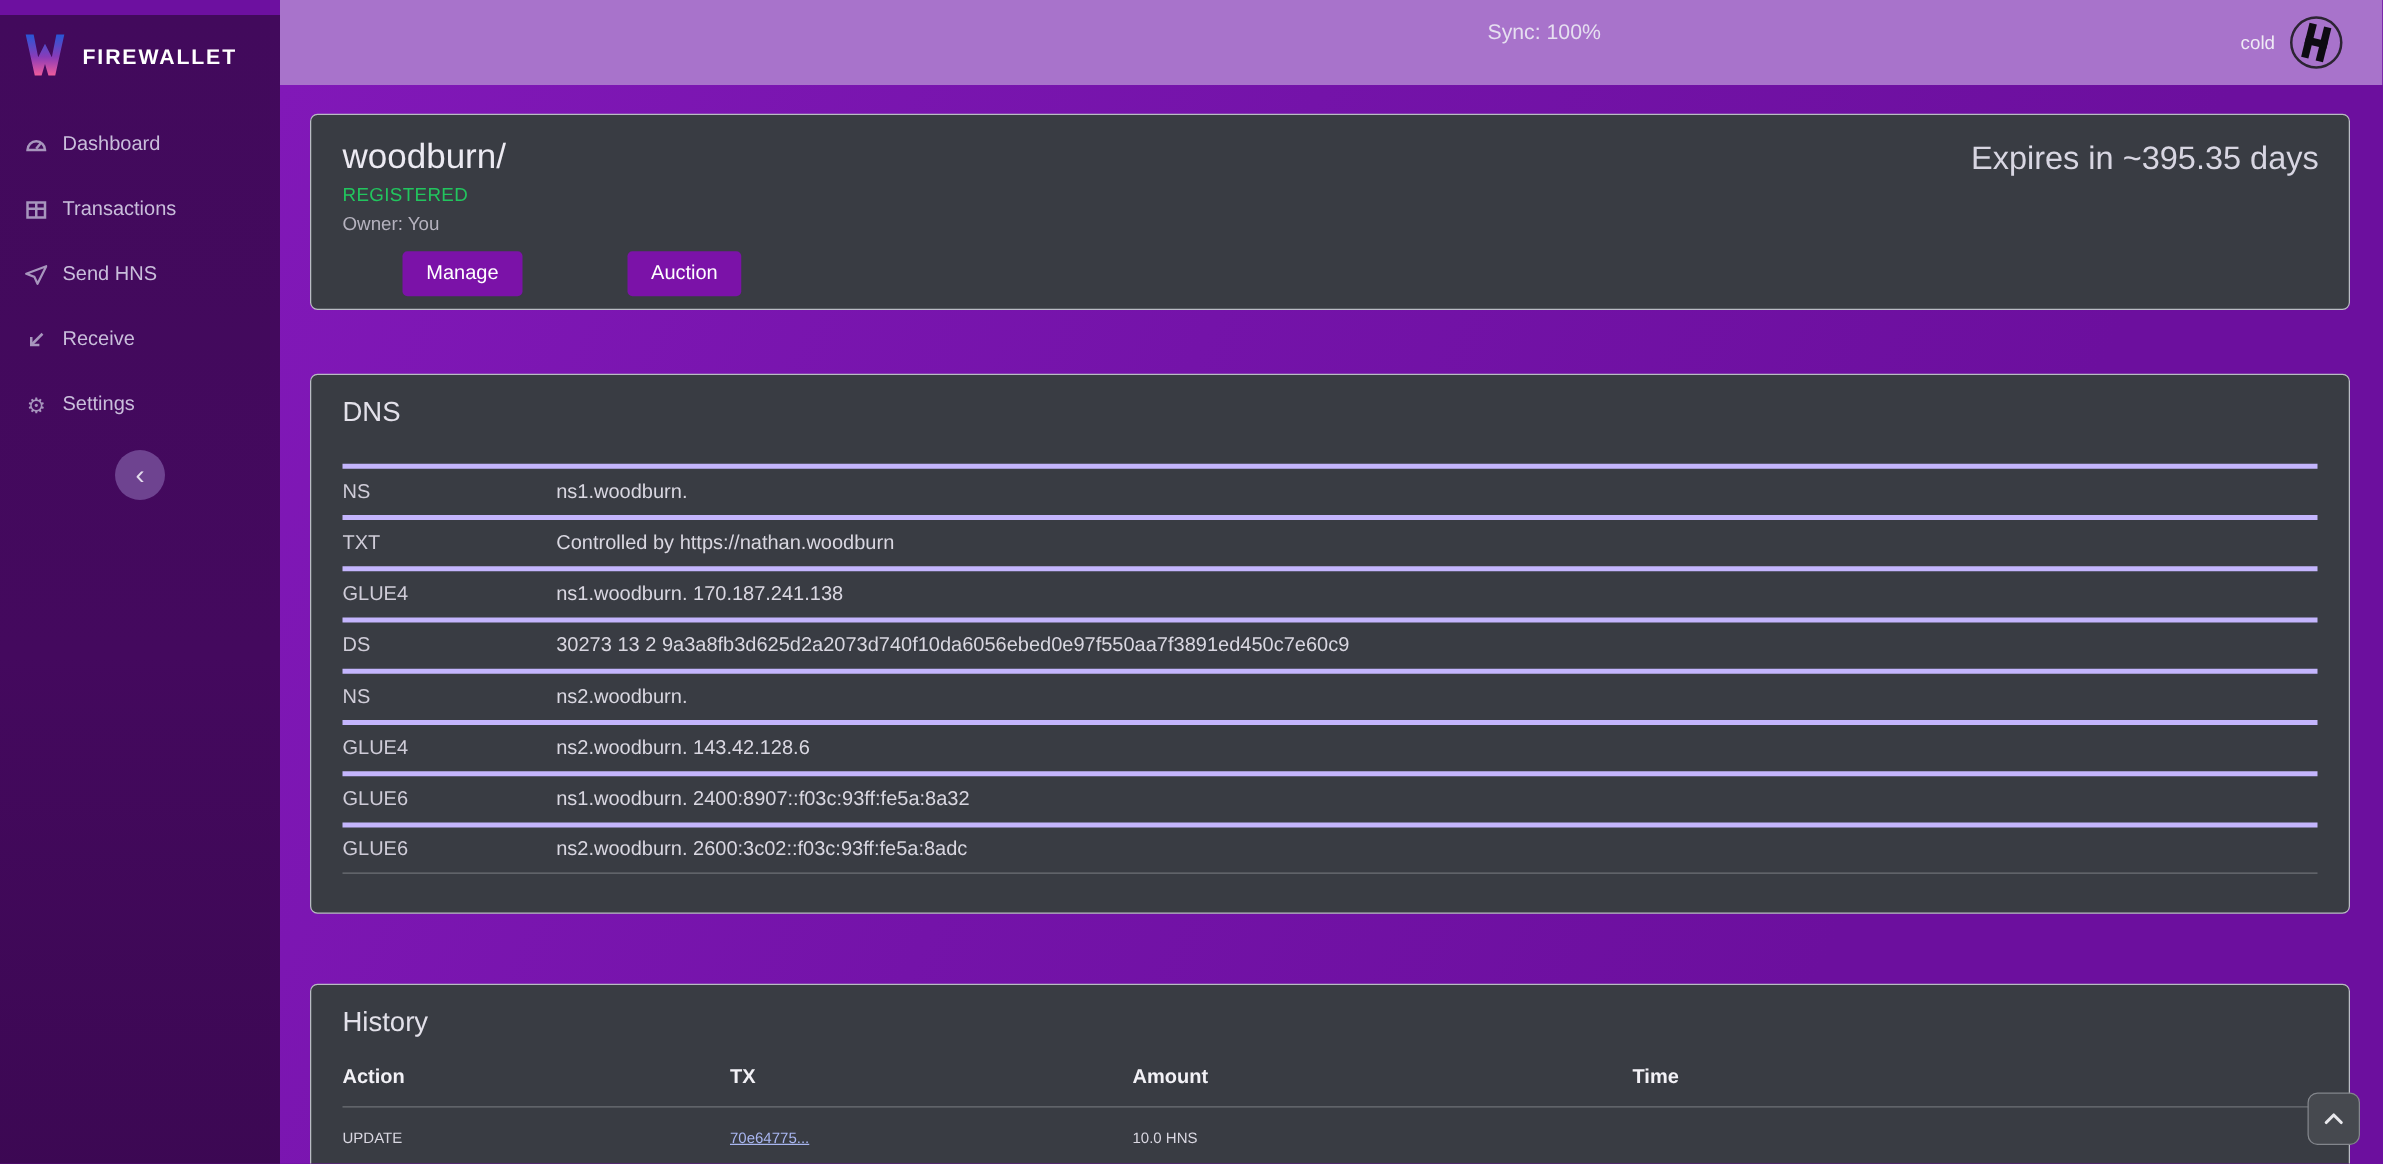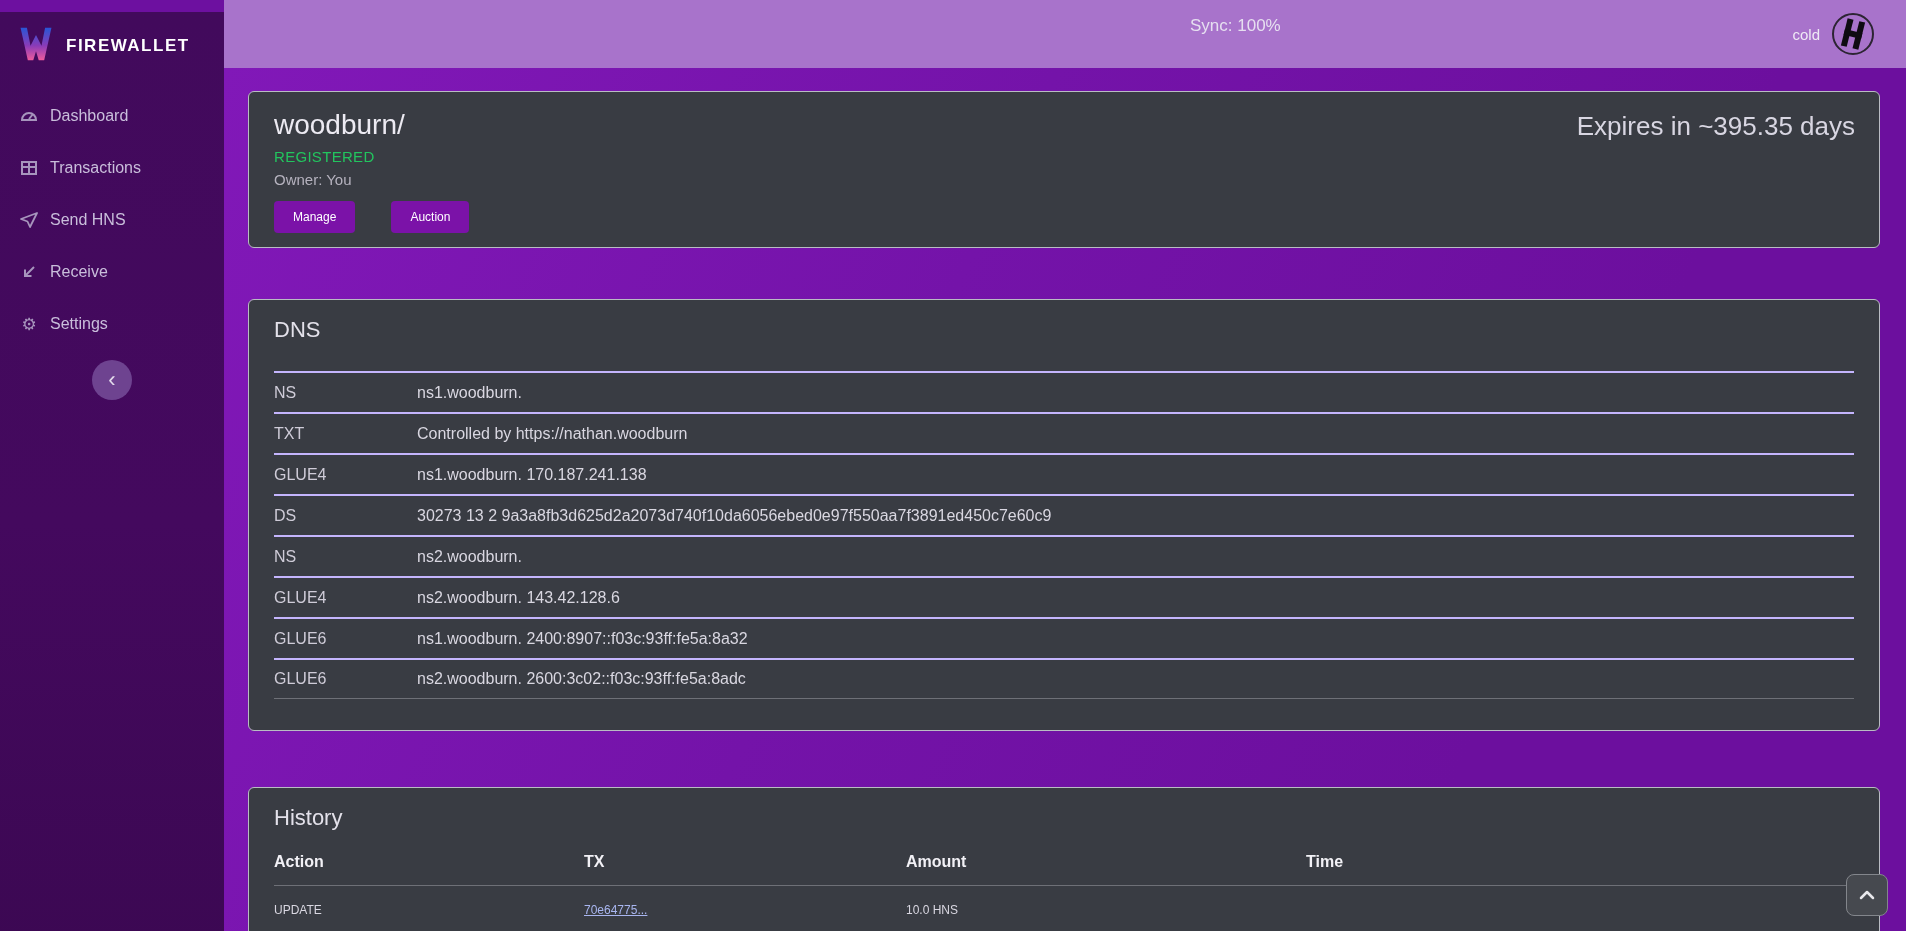--- a/index.html
+++ b/index.html
@@ -45,33 +45,33 @@
     background:linear-gradient(115deg,#8118b8 0%,#7413a9 40%,#6c0f9e 75%);
     padding:23px 26px 0 24px; overflow:hidden; }
   .card { background:#393c43; border:1px solid #b9bcc3; border-radius:6px;
     position:relative; }
   .card-domain { height:157px; padding:17px 25px; margin-bottom:51px; }
   .domain-title { color:#eceaf2; font-size:28px; font-weight:normal; }
   .domain-status { color:#22c55e; font-size:15px; margin-top:7px; letter-spacing:0.3px; }
   .domain-owner { color:#b5b2be; font-size:15px; margin-top:6px; }
   .btn-row { margin-top:13px; display:flex; gap:36px; }
   .btn-purple { background:#7b12a8; color:#ffffff; border:none; border-radius:4px;
-    font-size:12px; padding:9px 19px; cursor:pointer;
-    font-family:"Liberation Sans", sans-serif; }
+    font-size:16px; padding:9px 19px; cursor:pointer;
+    font-family:"Liberation Sans", sans-serif;margin-left:48px; }
   .domain-expires { position:absolute; top:19px; right:24px; color:#d8d6e2;
     font-size:26px; }
 
   .card-dns { height:432px; padding:17px 25px; margin-bottom:56px; }
   .card-title { color:#e3e1ea; font-size:22px; font-weight:normal; }
   .dns-table { margin-top:28px; }
   .dns-row { display:flex; height:41px; align-items:center;
-    border-top:2px solid #c4b5fd; }
+    border-top:4px solid #c4b5fd; }
   .dns-row:last-child { border-bottom:1px solid #6e7077; }
   .dns-type { width:143px; color:#cfccd8; font-size:16px; flex:none; }
-  .dns-value { color:#d9d7e1; font-size:16px; }
+  .dns-value { color:#d9d7e1; font-size:16px;margin-left:28px; }
 
   .card-history { height:260px; padding:17px 25px; }
   .hist-grid { display:grid; grid-template-columns:310px 322px 400px 1fr; }
   .hist-head { margin-top:22px; padding-bottom:14px; border-bottom:1px solid #6e7077; }
   .hist-head span { color:#f2f1f6; font-size:16px; font-weight:bold; }
   .hist-row { height:48px; align-items:center; border-bottom:1px solid #6e7077; }
   .hist-cell { color:#d9d7e1; font-size:12px; }
   .tx-link { color:#a9b6f0; text-decoration:underline; cursor:pointer; }
 
   .scroll-top-btn { position:absolute; right:18px; bottom:15px; width:42px; height:42px;

